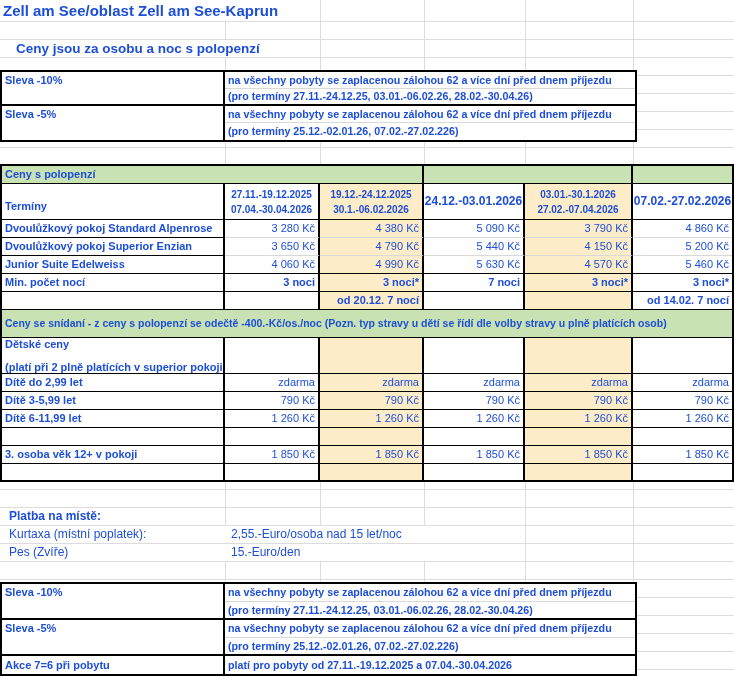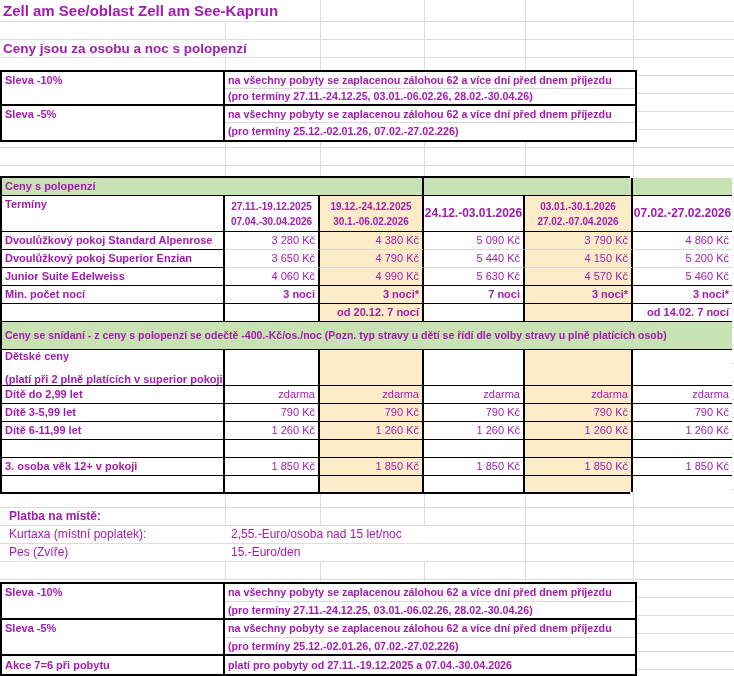--- a/index.html
+++ b/index.html
@@ -1,45 +1,45 @@
 <!DOCTYPE html>
 <html><head>
 <meta charset="utf-8">
 <style>
   *{box-sizing:border-box}
   html,body{margin:0;padding:0;background:#fff}
-  .sheet{position:relative;width:734px;height:676px;background:#fff;color:#a21caf;
+  .sheet{position:relative;width:734px;height:676px;background:#fff;color:#1d4ed8;
     font-family:"Liberation Sans",sans-serif;overflow:hidden;
     background-image:repeating-linear-gradient(to bottom,transparent 0,transparent 17px,#dcdcdc 17px,#dcdcdc 18px);
     background-position:0 4px;}
   .vl{position:absolute;top:0;height:676px;width:1px;background:#dcdcdc}
   .title{position:absolute;left:0;top:0;height:21px;width:310px;background:#fff;font-weight:bold;font-size:15px;line-height:22px;padding-left:3px;white-space:nowrap}
-  .subtitle{position:absolute;left:0;top:40px;height:17px;width:265px;background:#fff;font-weight:bold;font-size:13.5px;line-height:17px;padding-left:3px;white-space:nowrap}
+  .subtitle{position:absolute;left:0;top:40px;height:17px;width:265px;background:#fff;font-weight:bold;font-size:13.5px;line-height:17px;padding-left:16px;white-space:nowrap}
   
   .c{display:flex;align-items:center;padding:0 3px;font-size:11px;line-height:13px;white-space:nowrap;overflow:hidden;background:#fff;min-width:0}
   .b{font-weight:bold}
   .r{justify-content:flex-end}
   .m{justify-content:center;text-align:center}
   .y{background:#fdecc8}
   .g{background:#c9e2b3}
   .vr{border-right:2px solid #000}
   .hb{border-bottom:1px solid #000}
   .hb2{border-bottom:2px solid #000}
   .hg{border-bottom:1px solid #d9d9d9}
-  .bot{align-items:flex-end;padding-bottom:20px}
+  .bot{align-items:flex-end;padding-bottom:6px}
   .top{align-items:flex-start;padding-top:2px}
   .dl{width:100%;text-align:center;line-height:15px;font-size:10px}
   .ds{font-size:12px}
   .note{font-size:10.5px}
   .desc{font-size:10.7px}
   .two{flex-direction:column;align-items:flex-start;justify-content:center;row-gap:10px}
   .sub{font-size:11px}
   
   .dt{position:absolute;left:0;top:70px;width:637px;border:2px solid #000;display:grid;grid-template-columns:223px 1fr;grid-template-rows:17px 17px 17px 17px;background:#fff}
-  .pt{position:absolute;left:0;top:176px;width:630px;border:2px solid #000;display:grid;background:#fff;
+  .pt{position:absolute;left:0;top:164px;width:734px;border:2px solid #000;display:grid;background:#fff;
       grid-template-columns:223px 95px 104px 101px 108px 99px;
       grid-template-rows:18px 36px 18px 18px 18px 18px 18px 28px 18px 18px 18px 18px 18px 18px 18px 16px}
   .bt{position:absolute;left:0;top:582px;width:637px;border:2px solid #000;display:grid;grid-template-columns:223px 1fr;grid-template-rows:18px 18px 18px 18px 18px;background:#fff}
   .pl{position:absolute;left:0;height:17px;line-height:17px;font-size:12px;white-space:nowrap;background:#fff;padding-left:9px;overflow:hidden}
   .pl .lab{font-weight:normal;display:inline-block;width:222px}
 </style>
 </head>
 <body>
 
 <div class="sheet">

